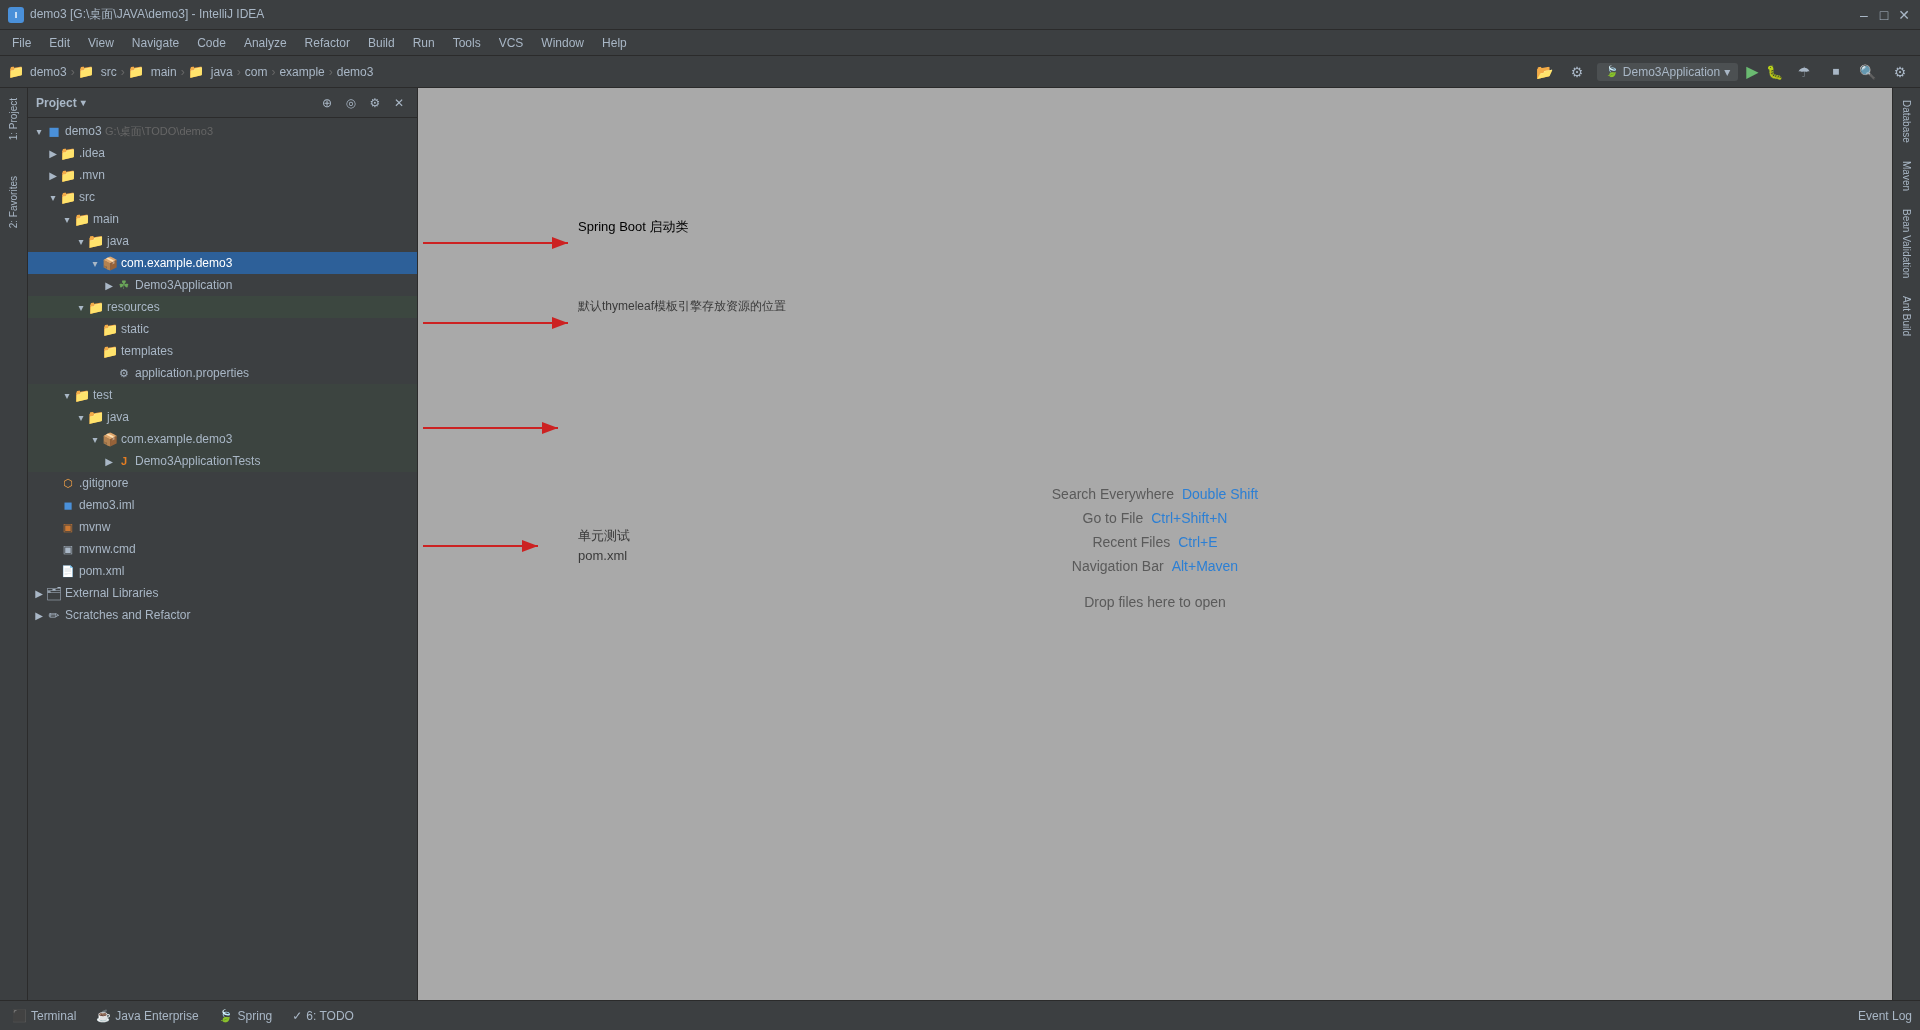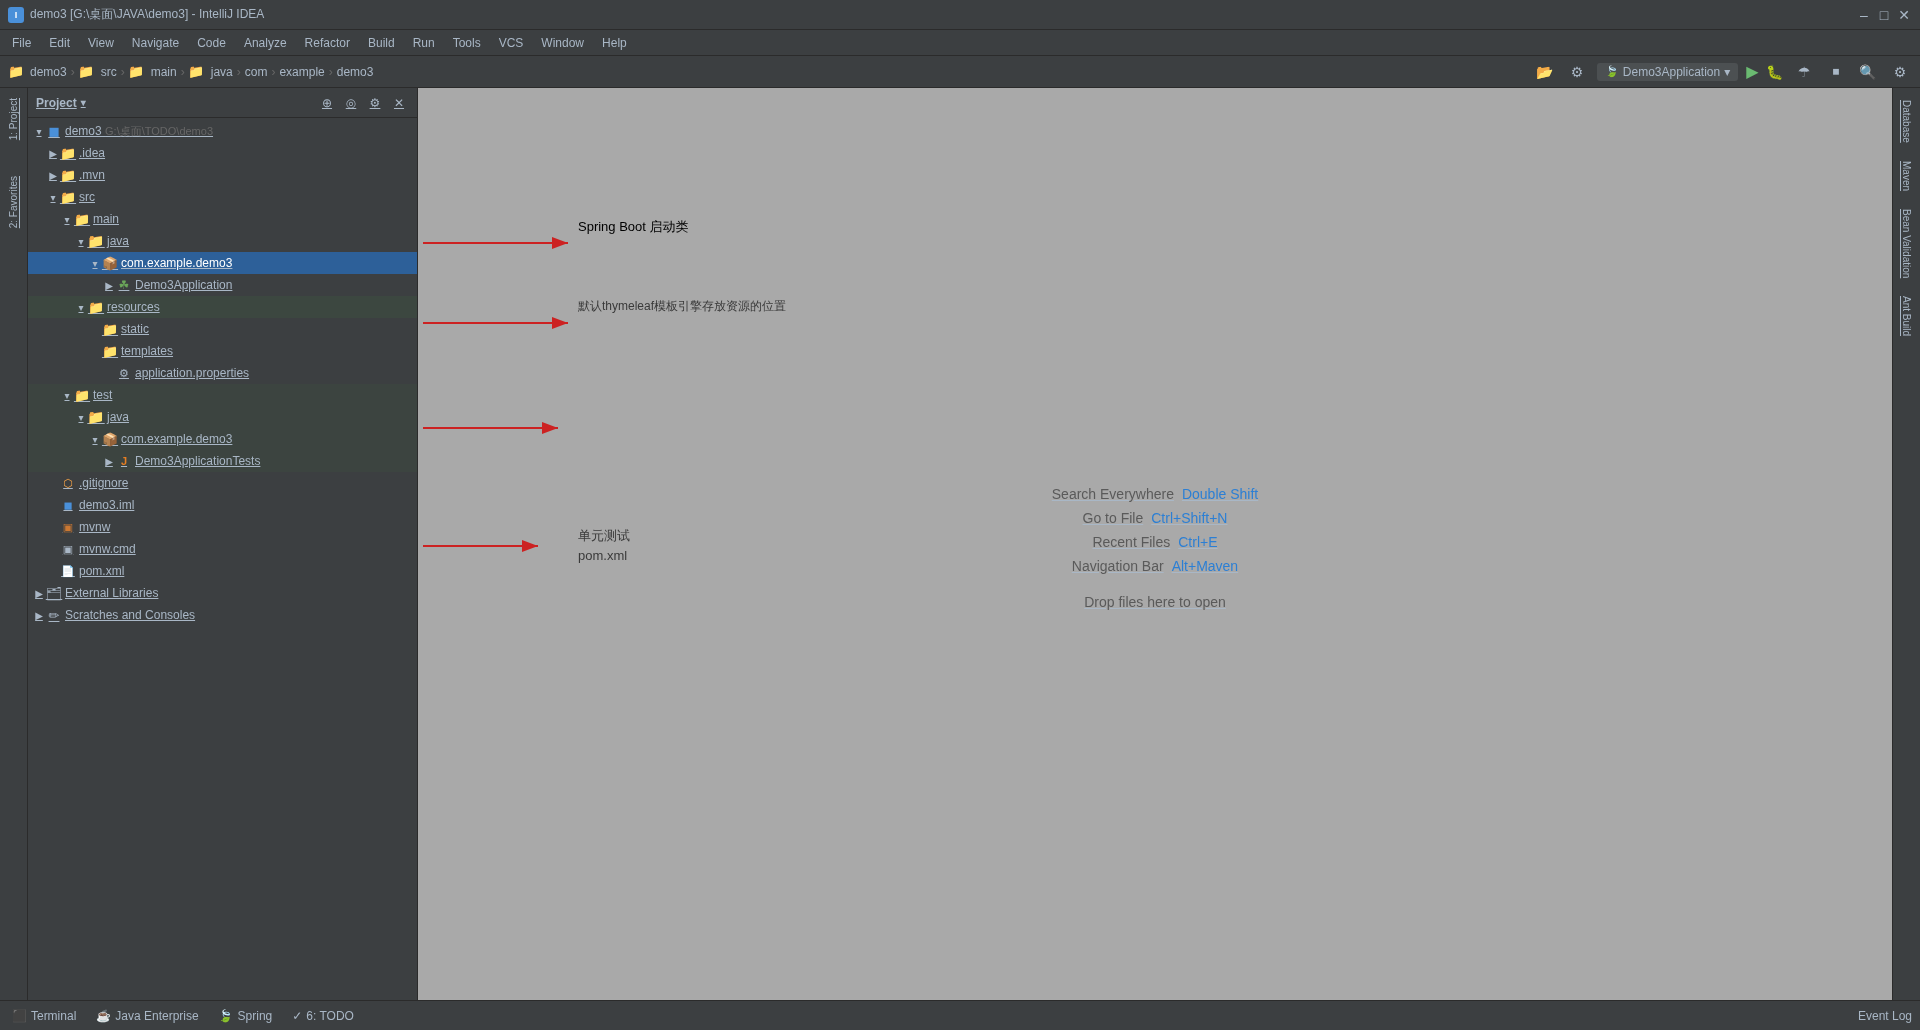--- a/index.html
+++ b/index.html
@@ -129,21 +129,20 @@
       cursor: pointer;
     }
     .run-btn { color: #6aba71; font-size: 16px; cursor: pointer; }
     .debug-btn { color: #6aba71; font-size: 14px; cursor: pointer; }
 
     
     .main-area {
       display: flex;
       flex: 1;
       overflow: hidden;
-      text-decoration: underline;
     }
 
     
     .side-tabs-left {
       width: 28px;
       background: #3c3f41;
       border-right: 1px solid #2b2b2b;
       display: flex;
       flex-direction: column;
       align-items: center;
@@ -598,21 +597,21 @@
         <span class="tree-indent" style="width:4px;"></span>
         <span class="tree-arrow">▶</span>
         <span class="tree-icon" style="color:#a9b7c6; font-size:13px;">🗂</span>
         <span class="item-name">External Libraries</span>
       </div>
 
       <div class="tree-item">
         <span class="tree-indent" style="width:4px;"></span>
         <span class="tree-arrow">▶</span>
         <span class="tree-icon" style="color:#a9b7c6; font-size:13px;">✏</span>
-        <span class="item-name">Scratches and Consoles</span>
+        <span class="item-name">Scratches and Refactor</span>
       </div>
     </div>
   </div>
 
   <div class="editor-area" style="position:relative;">
     <div class="editor-hint">
       <div class="hint-line">
         <span>Search Everywhere</span>
         <span class="hint-shortcut">Double Shift</span>
       </div>

